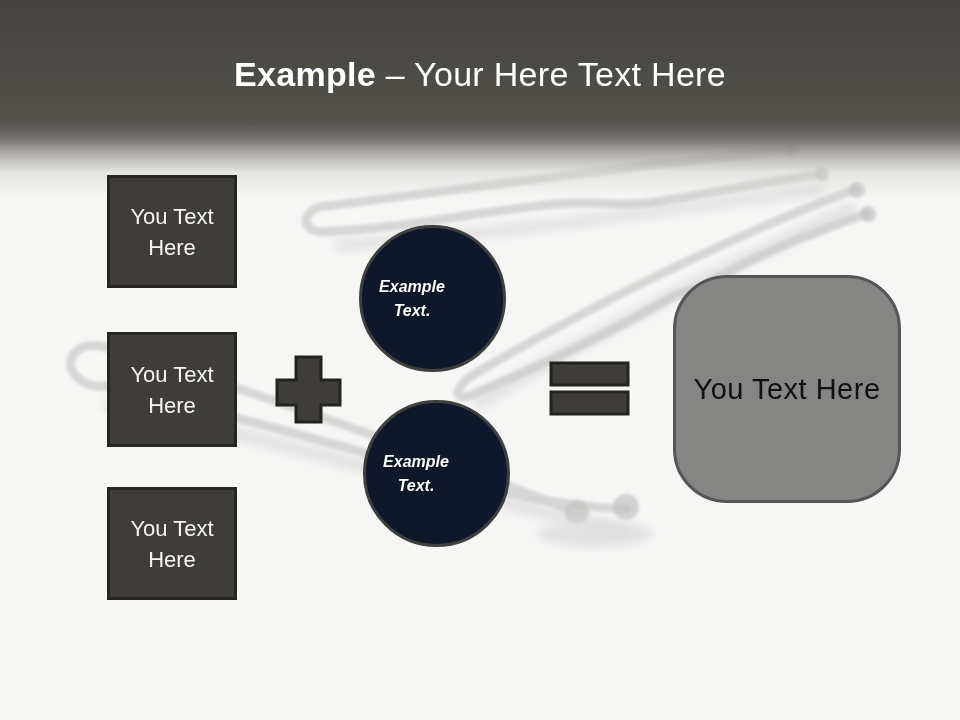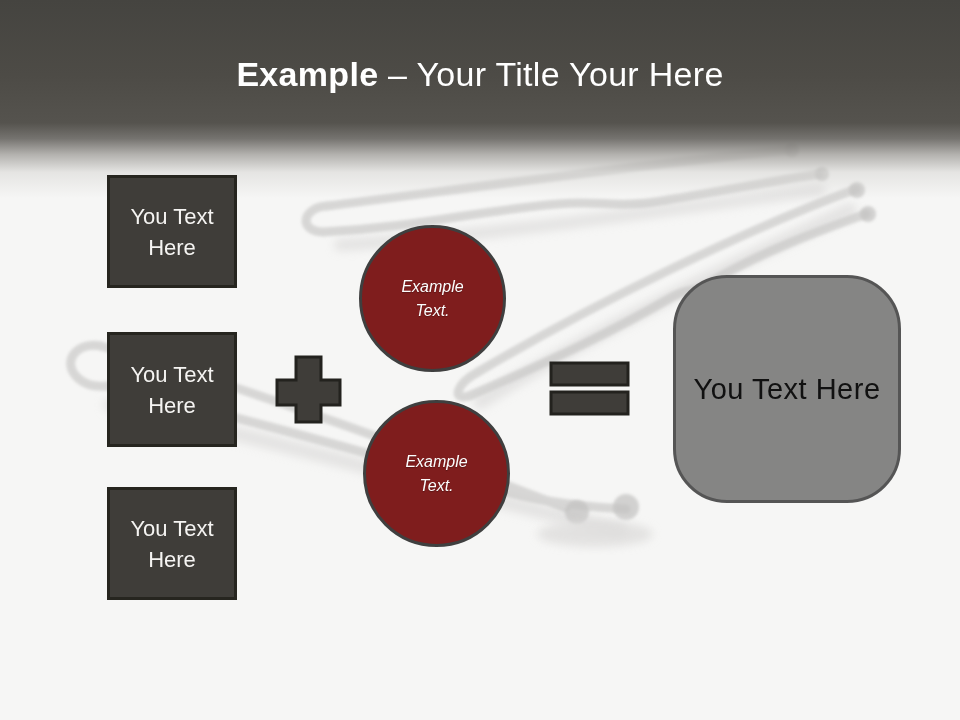--- a/index.html
+++ b/index.html
@@ -30,24 +30,24 @@
     background:#3f3d39; border:3px solid #26251f; box-sizing:border-box;
     display:flex; align-items:center; justify-content:center;
     text-align:center; color:#f5f4f2; font-size:22px; line-height:31px;
   }
   .box1 { top:175px; }
   .box2 { top:332px; height:115px; }
   .box3 { top:487px; }
   .input-box .box-label { width:112px; }
   .circle {
     position:absolute; width:147px; height:147px; border-radius:50%;
-    background:#7f1d1d; border:3px solid #3f3f3f; box-sizing:border-box;
-    display:flex; align-items:center; justify-content:center;
+    background:#0f172a; border:3px solid #3f3f3f; box-sizing:border-box;
+    display:flex; align-items:center; 
     text-align:center; color:#fdfdfd; font-size:16px; line-height:24px;
-    font-weight:normal; font-style:italic;
+    font-weight:bold; font-style:italic;
     text-shadow:0 1px 1px rgba(0,0,0,0.30);
   }
   .circle1 { left:359px; top:225px; }
   .circle2 { left:363px; top:400px; }
   .circle .circle-label { width:100px; }
   .result-box {
     position:absolute; left:673px; top:275px; width:228px; height:228px;
     background:#858584; border:3px solid #555555; border-radius:54px;
     box-sizing:border-box;
     display:flex; align-items:center; justify-content:center;
@@ -100,21 +100,21 @@
       <circle cx="868" cy="214" r="8"></circle>
       <circle cx="577" cy="512" r="12"></circle>
       <circle cx="626" cy="507" r="13"></circle>
     </g>
     <ellipse cx="595" cy="534" rx="58" ry="13" fill="#dedddc" opacity="0.8" filter="url(#b2)"></ellipse>
   </svg>
 
   <div class="header-band"></div>
 
   <div class="slide-title">
-    <span class="bold-seg">Example</span><span> – Your Title Your Here</span>
+    <span class="bold-seg">Example</span><span> – Your Here Text Here</span>
   </div>
 
   <div class="input-box box1">
     <span class="box-label">You Text Here</span>
   </div>
   <div class="input-box box2">
     <span class="box-label">You Text Here</span>
   </div>
   <div class="input-box box3">
     <span class="box-label">You Text Here</span>

